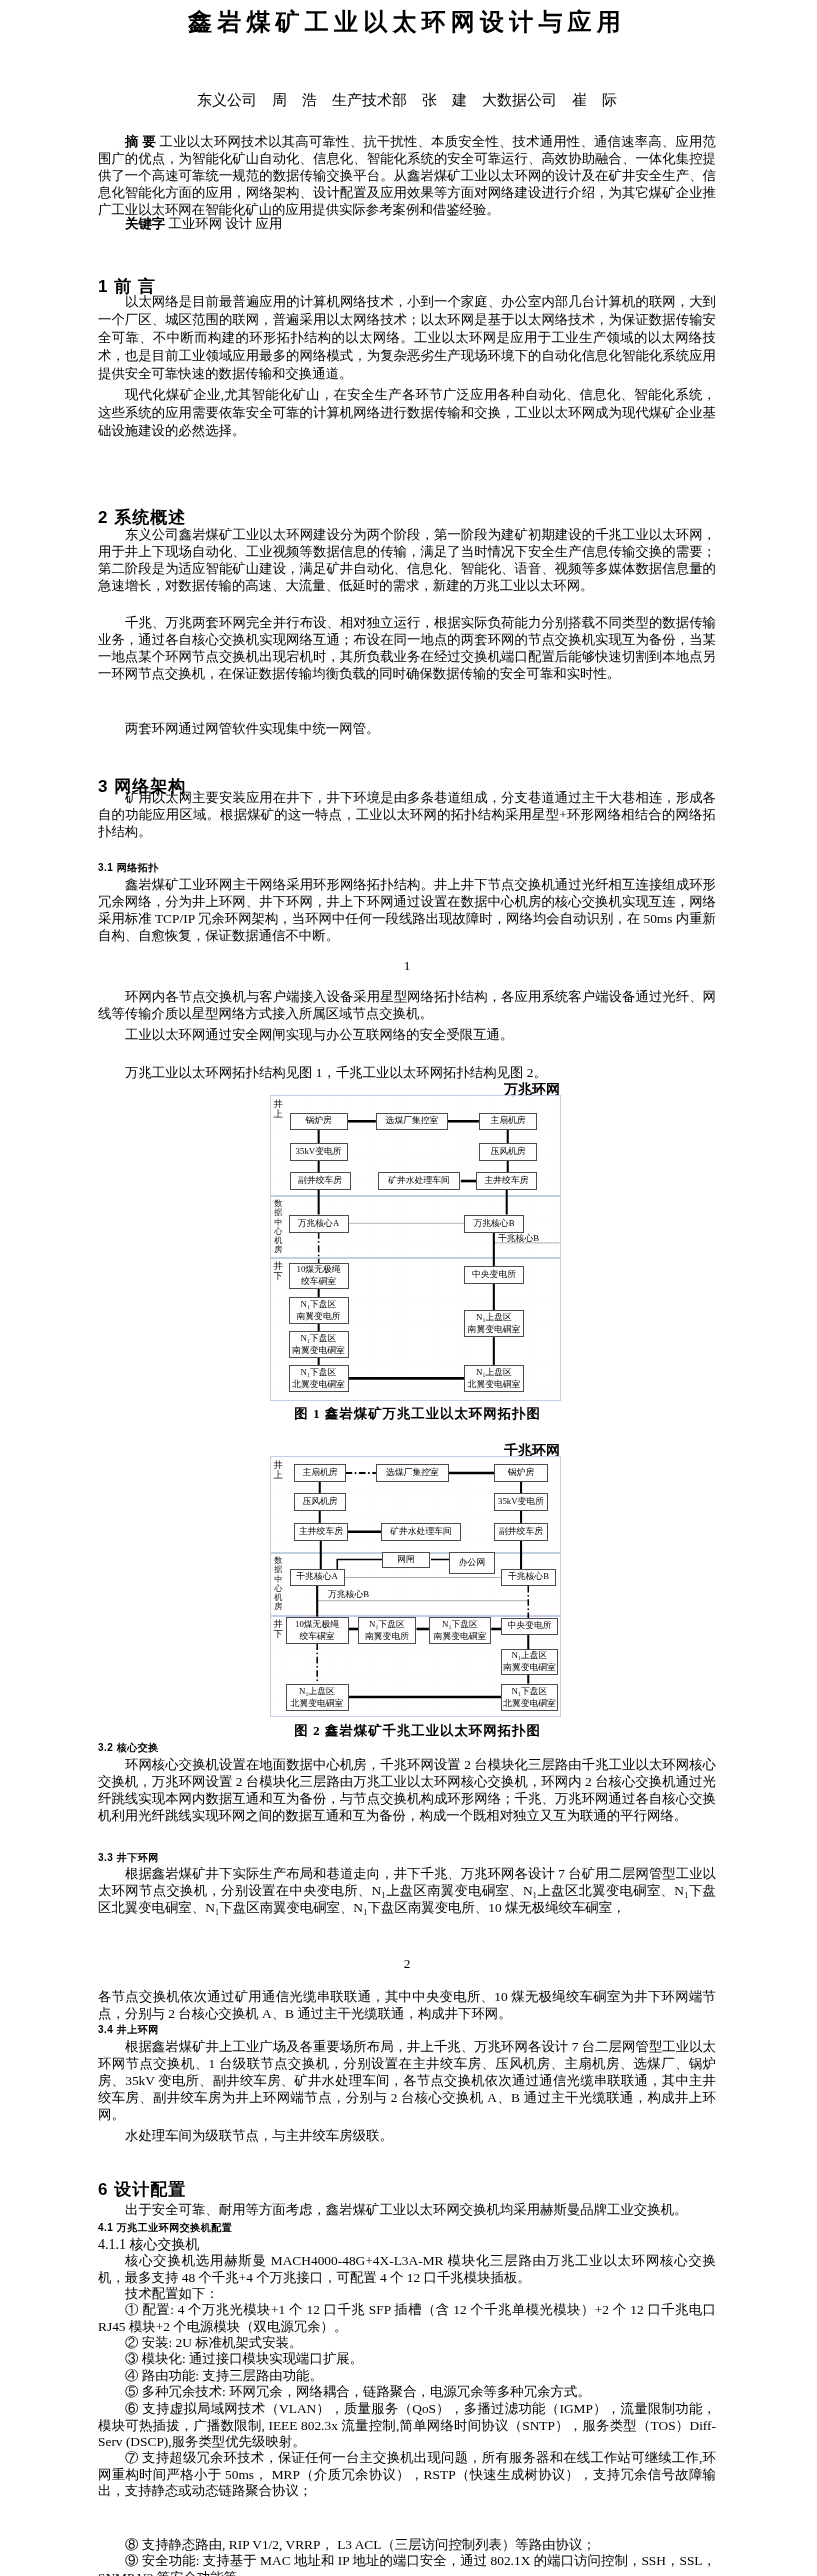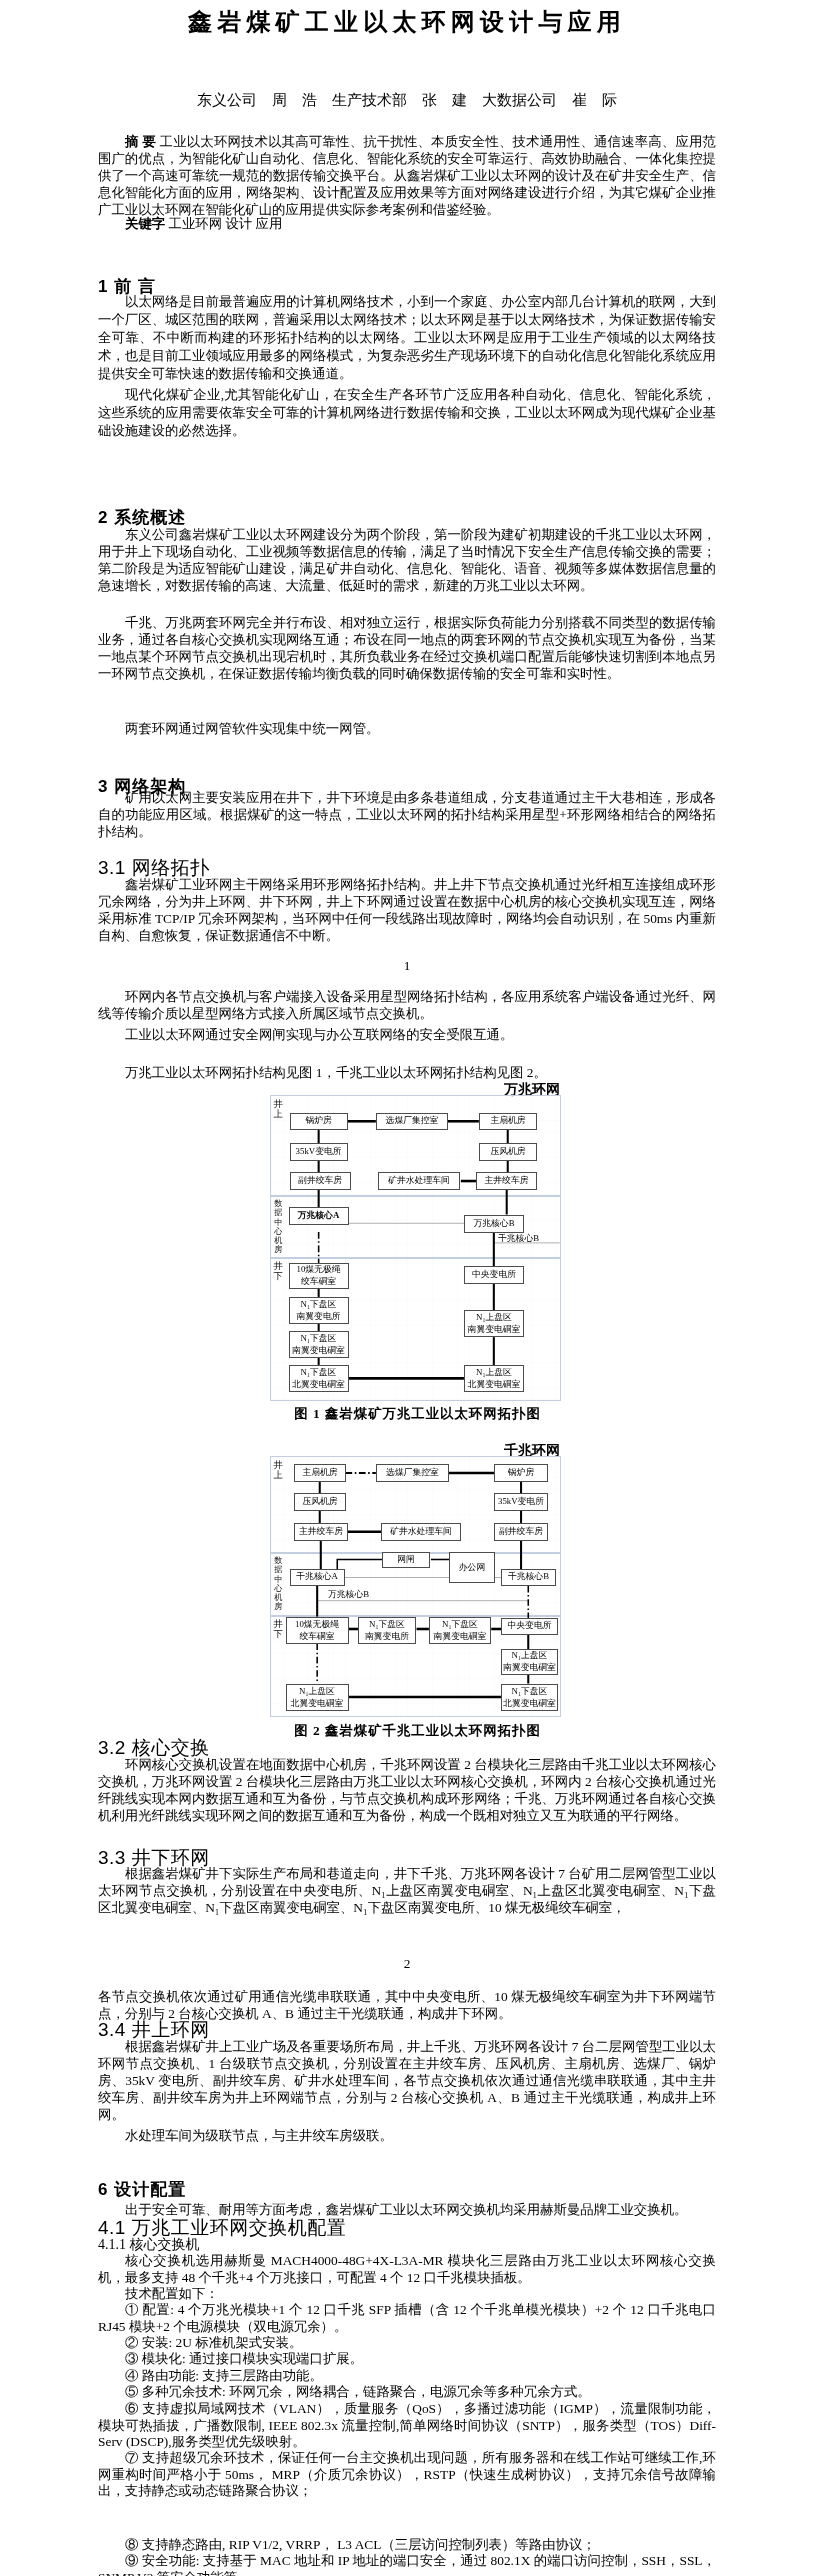--- a/index.html
+++ b/index.html
@@ -22,21 +22,21 @@
   .para{font-size:13.4px;line-height:17px;text-align:justify;text-indent:27px;}
   .para.noindent{text-indent:0;}
   .lh35{line-height:18px;}
   .lab{font-family:"Liberation Sans","DejaVu Sans",sans-serif;font-weight:bold;}
   .h1{
     font-family:"Liberation Sans","DejaVu Sans",sans-serif;
     font-weight:bold;font-size:17px;line-height:20.6px;letter-spacing:1px;margin-top:24px;
   }
   .h2{
     font-family:"Liberation Sans","DejaVu Sans",sans-serif;
-    font-weight:normal;font-size:19px;line-height:18.5px;letter-spacing:0.5px;
+    font-weight:bold;font-size:10px;line-height:18.5px;letter-spacing:0.5px;
   }
   .h3{font-size:14px;line-height:17.5px;}
   .pagenum{text-align:center;font-size:13.4px;line-height:17px;}
   .figtitle{
     position:absolute;left:270px;width:290px;text-align:right;
     font-family:"Liberation Sans","DejaVu Sans",sans-serif;
     font-weight:bold;font-size:14px;
   }
   .figcaption{
     position:absolute;left:98px;width:639px;text-align:center;
@@ -138,21 +138,21 @@
 
     <div class="node" style="left:19.6px;top:17.5px;width:58px;height:17.5px;">锅炉房</div>
     <div class="node" style="left:106px;top:17.5px;width:72px;height:17.5px;">选煤厂集控室</div>
     <div class="node" style="left:209px;top:17.5px;width:58px;height:17.5px;">主扇机房</div>
     <div class="node" style="left:19.6px;top:48px;width:58px;height:17.5px;">35kV变电所</div>
     <div class="node" style="left:209px;top:48px;width:58px;height:17.5px;">压风机房</div>
     <div class="node" style="left:19.6px;top:77px;width:61px;height:17.5px;">副井绞车房</div>
     <div class="node" style="left:108px;top:77px;width:82px;height:17.5px;">矿井水处理车间</div>
     <div class="node" style="left:206px;top:77px;width:61px;height:17.5px;">主井绞车房</div>
 
-    <div class="node" style="left:18.5px;top:112px;width:60px;height:17.5px;font-weight:bold;">万兆核心A</div>
+    <div class="node" style="left:18.5px;top:120px;width:60px;height:17.5px;">万兆核心A</div>
     <div class="node" style="left:194px;top:120px;width:60px;height:17.5px;">万兆核心B</div>
     <div class="floatlab" style="left:228px;top:138px;">千兆核心B</div>
 
     <div class="node" style="left:18.5px;top:168px;width:60px;height:26px;">10煤无极绳
 绞车硐室</div>
     <div class="node" style="left:18.5px;top:202px;width:60px;height:27px;">N₁下盘区
 南翼变电所</div>
     <div class="node" style="left:18.5px;top:236px;width:60px;height:27px;">N₁下盘区
 南翼变电硐室</div>
     <div class="node" style="left:18.5px;top:270px;width:60px;height:27px;">N₁下盘区
@@ -208,21 +208,21 @@
     <div class="node" style="left:24px;top:8.2px;width:52px;height:17.5px;">主扇机房</div>
     <div class="node" style="left:106px;top:8.2px;width:73px;height:17.5px;">选煤厂集控室</div>
     <div class="node" style="left:224px;top:8.2px;width:54px;height:17.5px;">锅炉房</div>
     <div class="node" style="left:24px;top:37px;width:52px;height:17.5px;">压风机房</div>
     <div class="node" style="left:224px;top:37px;width:54px;height:17.5px;">35kV变电所</div>
     <div class="node" style="left:24px;top:67px;width:54px;height:17.5px;">主井绞车房</div>
     <div class="node" style="left:111px;top:67px;width:80px;height:17.5px;">矿井水处理车间</div>
     <div class="node" style="left:224px;top:67px;width:54px;height:17.5px;">副井绞车房</div>
 
     <div class="node" style="left:112px;top:96px;width:48px;height:15.5px;">网闸</div>
-    <div class="node" style="left:179px;top:96px;width:46px;height:31px;">办公网</div>
+    <div class="node" style="left:179px;top:96px;width:46px;height:22px;">办公网</div>
     <div class="node" style="left:19.6px;top:113px;width:55px;height:16.5px;">千兆核心A</div>
     <div class="node" style="left:231px;top:113px;width:55px;height:16.5px;">千兆核心B</div>
     <div class="floatlab" style="left:58px;top:133px;">万兆核心B</div>
 
     <div class="node" style="left:15.5px;top:161px;width:63px;height:27px;">10煤无极绳
 绞车硐室</div>
     <div class="node" style="left:88px;top:161px;width:58px;height:27px;">N₁下盘区
 南翼变电所</div>
     <div class="node" style="left:159px;top:161px;width:62px;height:27px;">N₁下盘区
 南翼变电硐室</div>

